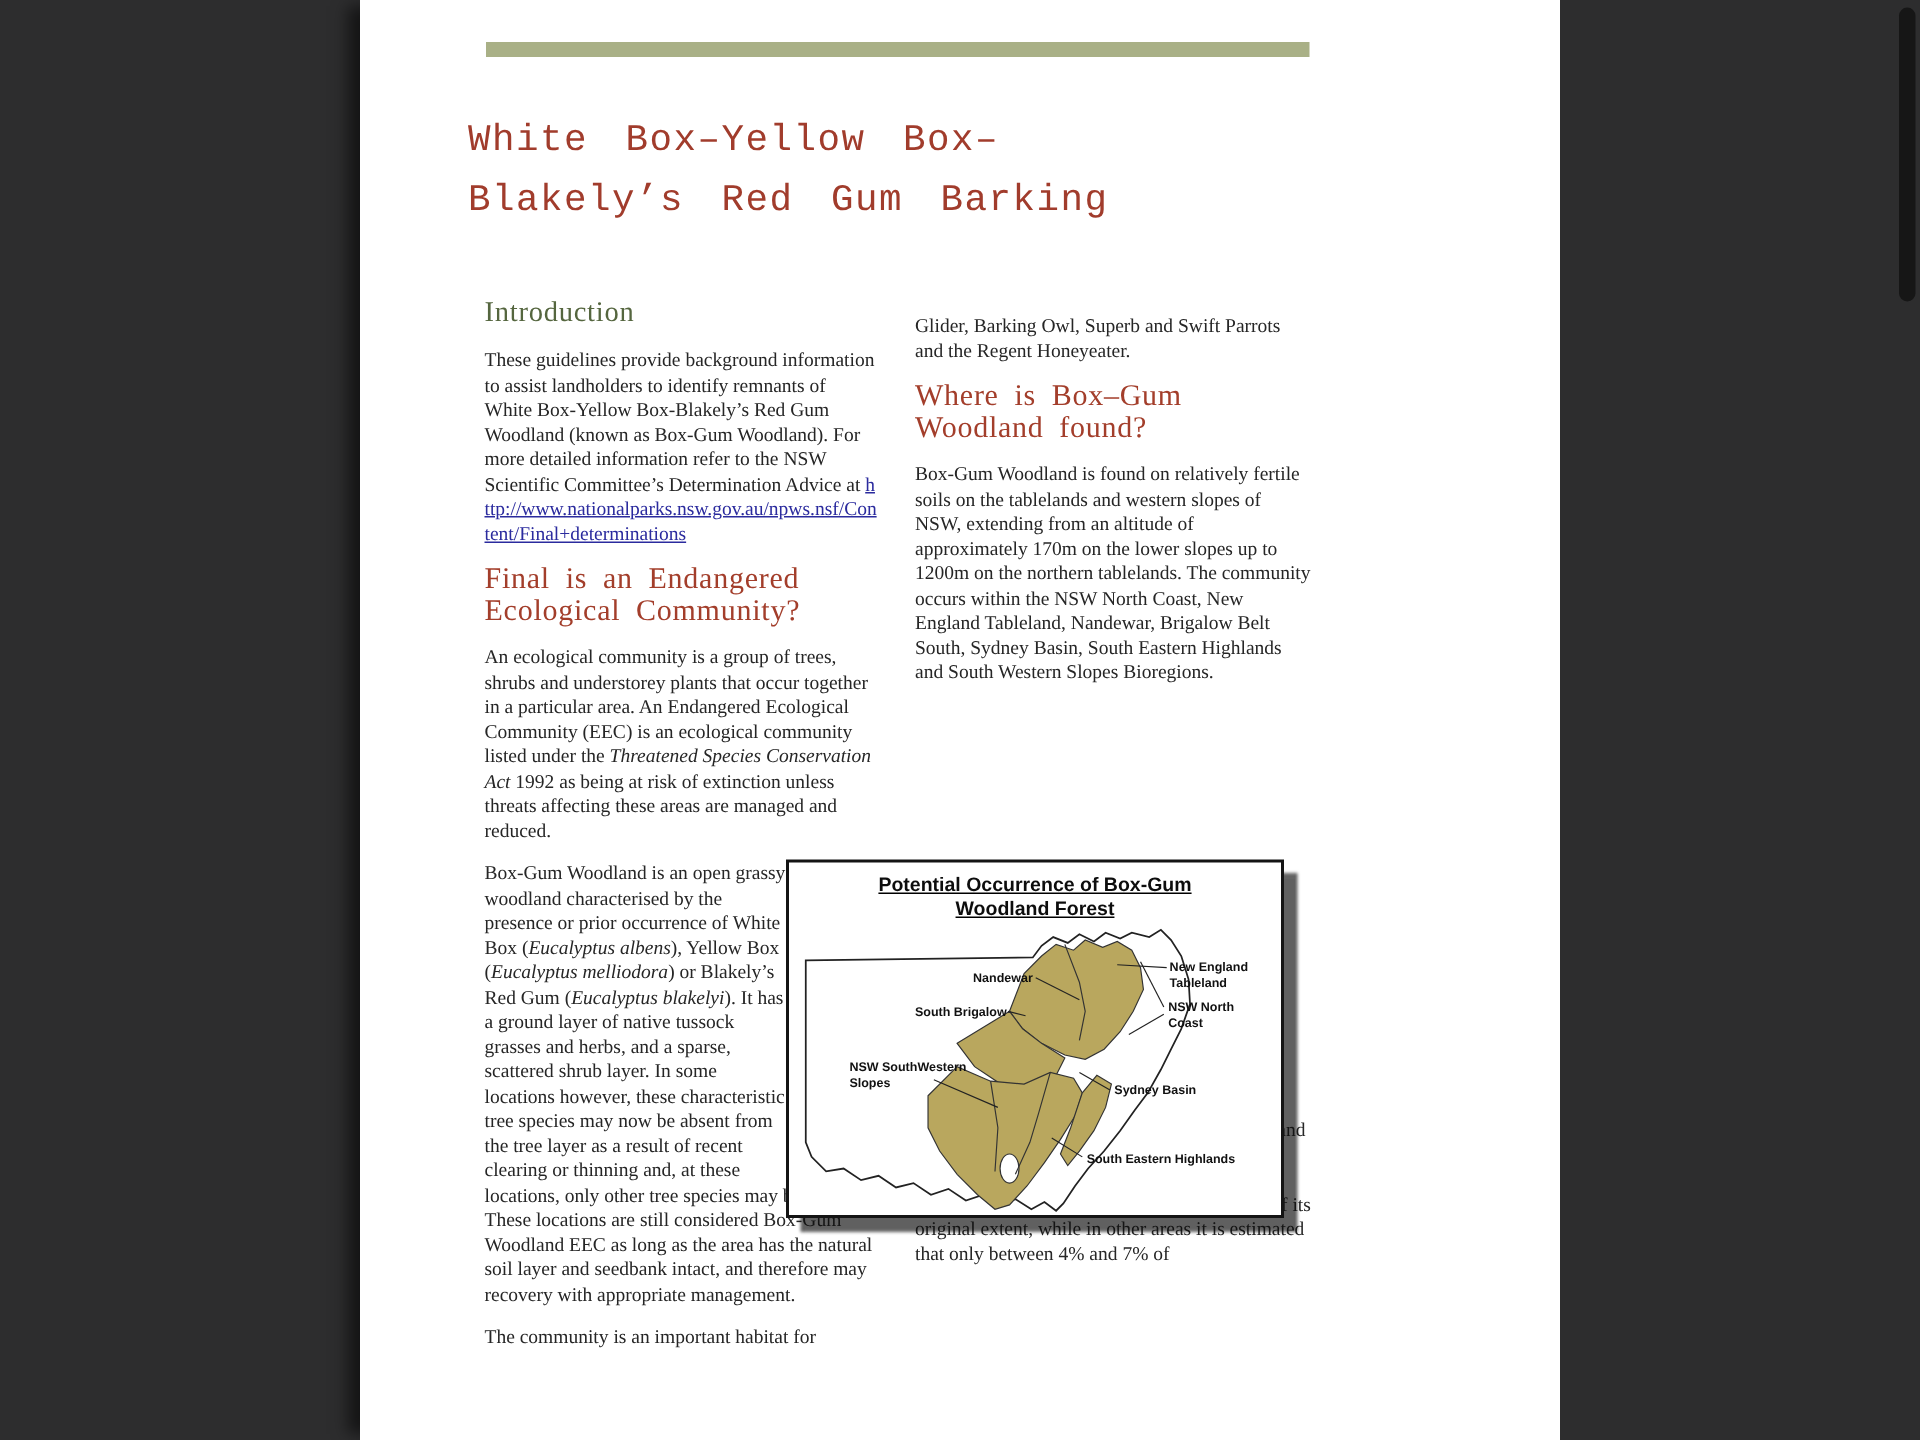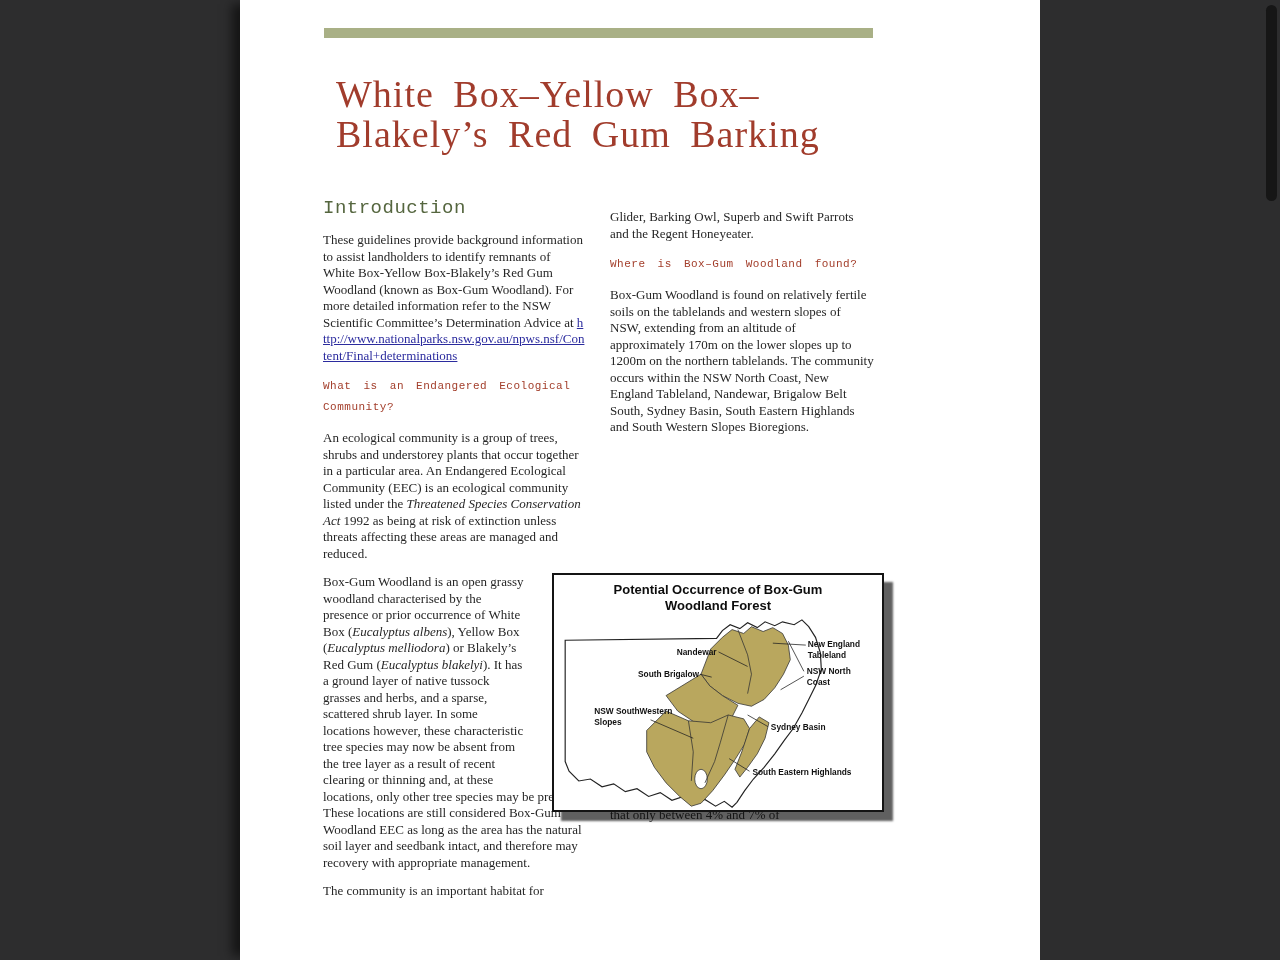--- a/index.html
+++ b/index.html
@@ -15,48 +15,49 @@
   
   .page {
     position:absolute; left:240px; top:0; width:800px; height:960px;
     background:#ffffff; overflow:hidden;
     box-shadow:-12px 0 10px -4px rgba(0,0,0,0.55);
   }
 
   .accent-bar { position:absolute; left:84px; top:28px; width:549px; height:10px; background:#a9b086; }
 
   .doc-title {
-    position:absolute; left:96px; top:74px; width:600px;
-    font-family:Liberation Serif, serif; font-size:38px; line-height:40px;
+    position:absolute; left:72px; top:74px; width:600px;
+    font-family:Liberation Mono, monospace; font-size:25px; line-height:40px;
     color:#a13c2c; letter-spacing:1px; word-spacing:9px; font-weight:400;
   }
 
   .col { position:absolute; top:197px; font-size:13px; line-height:16.5px; color:#262626; }
   .col-left  { left:83px;  width:262px; }
   .col-right { left:370px; width:264px; }
 
   h2.red, h2.green {
-    font-family:Liberation Mono, monospace; font-weight:400;
+    font-family:Liberation Serif, serif; font-weight:400;
     letter-spacing:0.5px; word-spacing:5px;
   }
   h2.green { color:#55663f; font-size:19px; line-height:23px; margin:0 0 6px 0; }
-  h2.red   { color:#a33e2b; font-size:11px; line-height:21px; margin:12px 0 7px 0; }
+  h2.red   { color:#a33e2b; font-size:20px; line-height:21px; margin:12px 0 7px 0; }
 
   .col p { margin:12px 0 10px 0; }
   .doc-link { color:#2b2b9e; text-decoration:underline; word-break:break-all; }
   i { font-style:italic; }
 
   .fig-spacer-left  { float:right; width:58px;  height:204px; }
   .fig-spacer-right { height:250px; }
 
   
   .figure {
-    position:absolute; left:312px; top:573px; width:332px; height:239px;
+    position:absolute; left:284px; top:573px; width:332px; height:239px;
     background:#ffffff; border:2px solid #141414;
     box-shadow:9px 9px 2px rgba(10,10,10,0.65);
+    text-decoration:underline;
   }
   .figure-title {
     margin-top:7px; text-align:center;
     font-family:"Liberation Sans", sans-serif; font-weight:bold;
     font-size:13px; line-height:16px; color:#0d0d0d;
   }
   .figure svg { display:block; margin-top:2px; }
   .map-label { font-family:"Liberation Sans", sans-serif; font-weight:bold; font-size:8.6px; fill:#111; }
 </style>
 </head>
@@ -70,21 +71,21 @@
 
     <div class="doc-title">
       <div>White Box–Yellow Box–</div>
       <div>Blakely’s Red Gum Barking</div>
     </div>
 
     <div class="col col-left">
       <h2 class="green">Introduction</h2>
       <p><span>These guidelines provide background information to assist landholders to identify remnants of White Box-Yellow Box-Blakely’s Red Gum Woodland (known as Box-Gum Woodland). For more detailed information refer to the NSW Scientific Committee’s Determination Advice at </span><a href="#" class="doc-link">http://www.nationalparks.nsw.gov.au/npws.nsf/Content/Final+determinations</a></p>
 
-      <h2 class="red">What is an Endangered Ecological Community?</h2>
+      <h2 class="red">Final is an Endangered Ecological Community?</h2>
       <p><span>An ecological community is a group of trees, shrubs and understorey plants that occur together in a particular area. An Endangered Ecological Community (EEC) is an ecological community listed under the </span><i>Threatened Species Conservation Act</i><span> 1992 as being at risk of extinction unless threats affecting these areas are managed and reduced.</span></p>
 
       <div>
         <div class="fig-spacer-left"></div>
         <p><span>Box-Gum Woodland is an open grassy woodland characterised by the presence or prior occurrence of White Box (</span><i>Eucalyptus albens</i><span>), Yellow Box (</span><i>Eucalyptus melliodora</i><span>) or Blakely’s Red Gum (</span><i>Eucalyptus blakelyi</i><span>). It has a ground layer of native tussock grasses and herbs, and a sparse, scattered shrub layer. In some locations however, these characteristic tree species may now be absent from the tree layer as a result of recent clearing or thinning and, at these locations, only other tree species may be present. These locations are still considered Box-Gum Woodland EEC as long as the area has the natural soil layer and seedbank intact, and therefore may recovery with appropriate management.</span></p>
       </div>
       <p>The community is an important habitat for</p>
     </div>
 
     <div class="col col-right">

